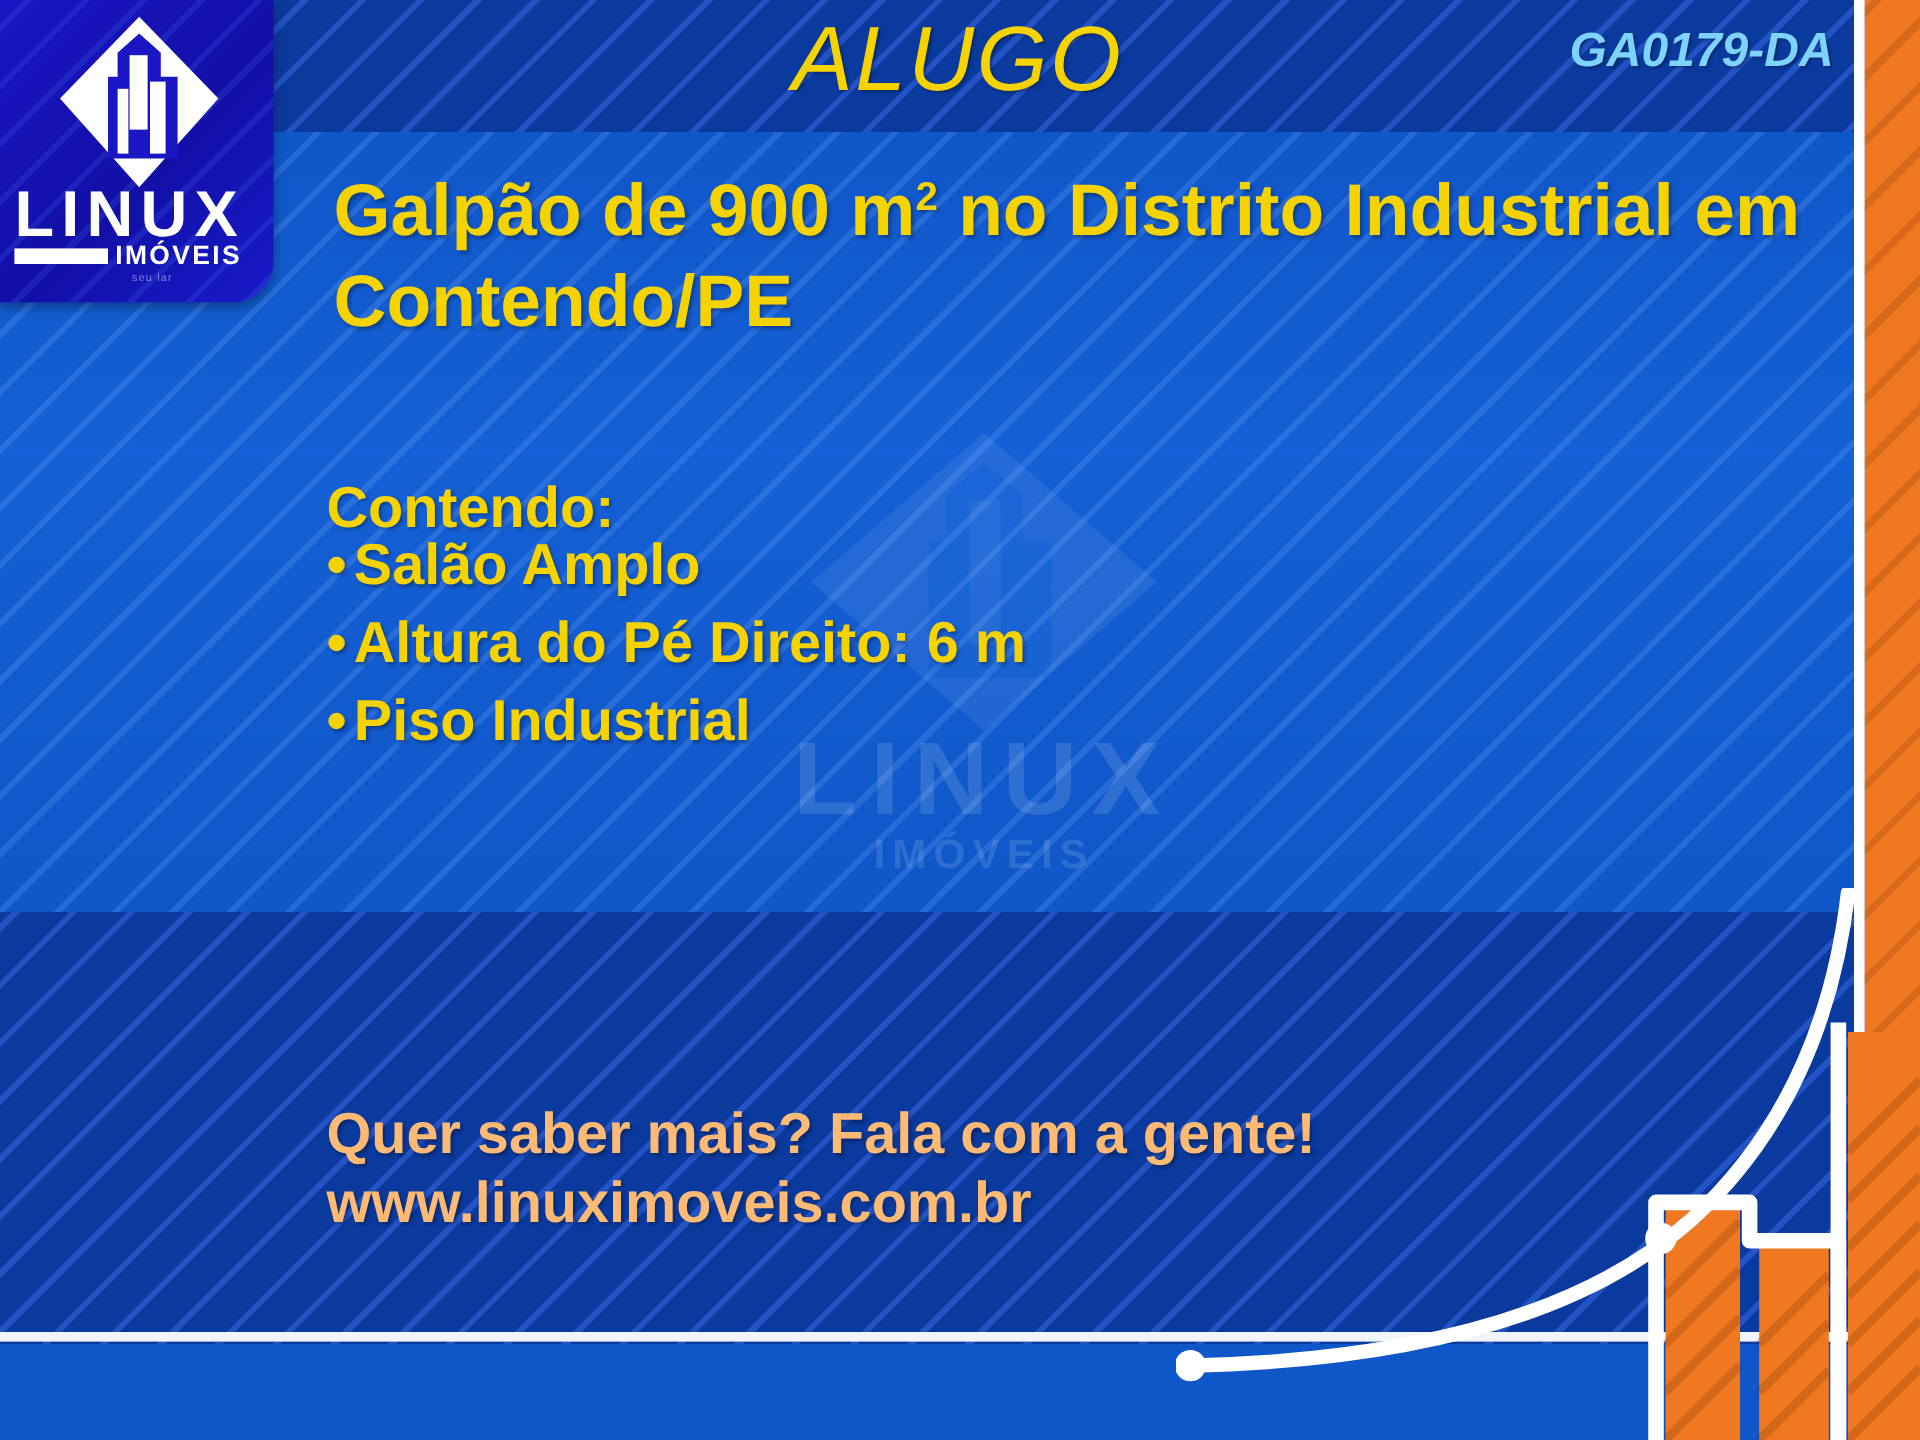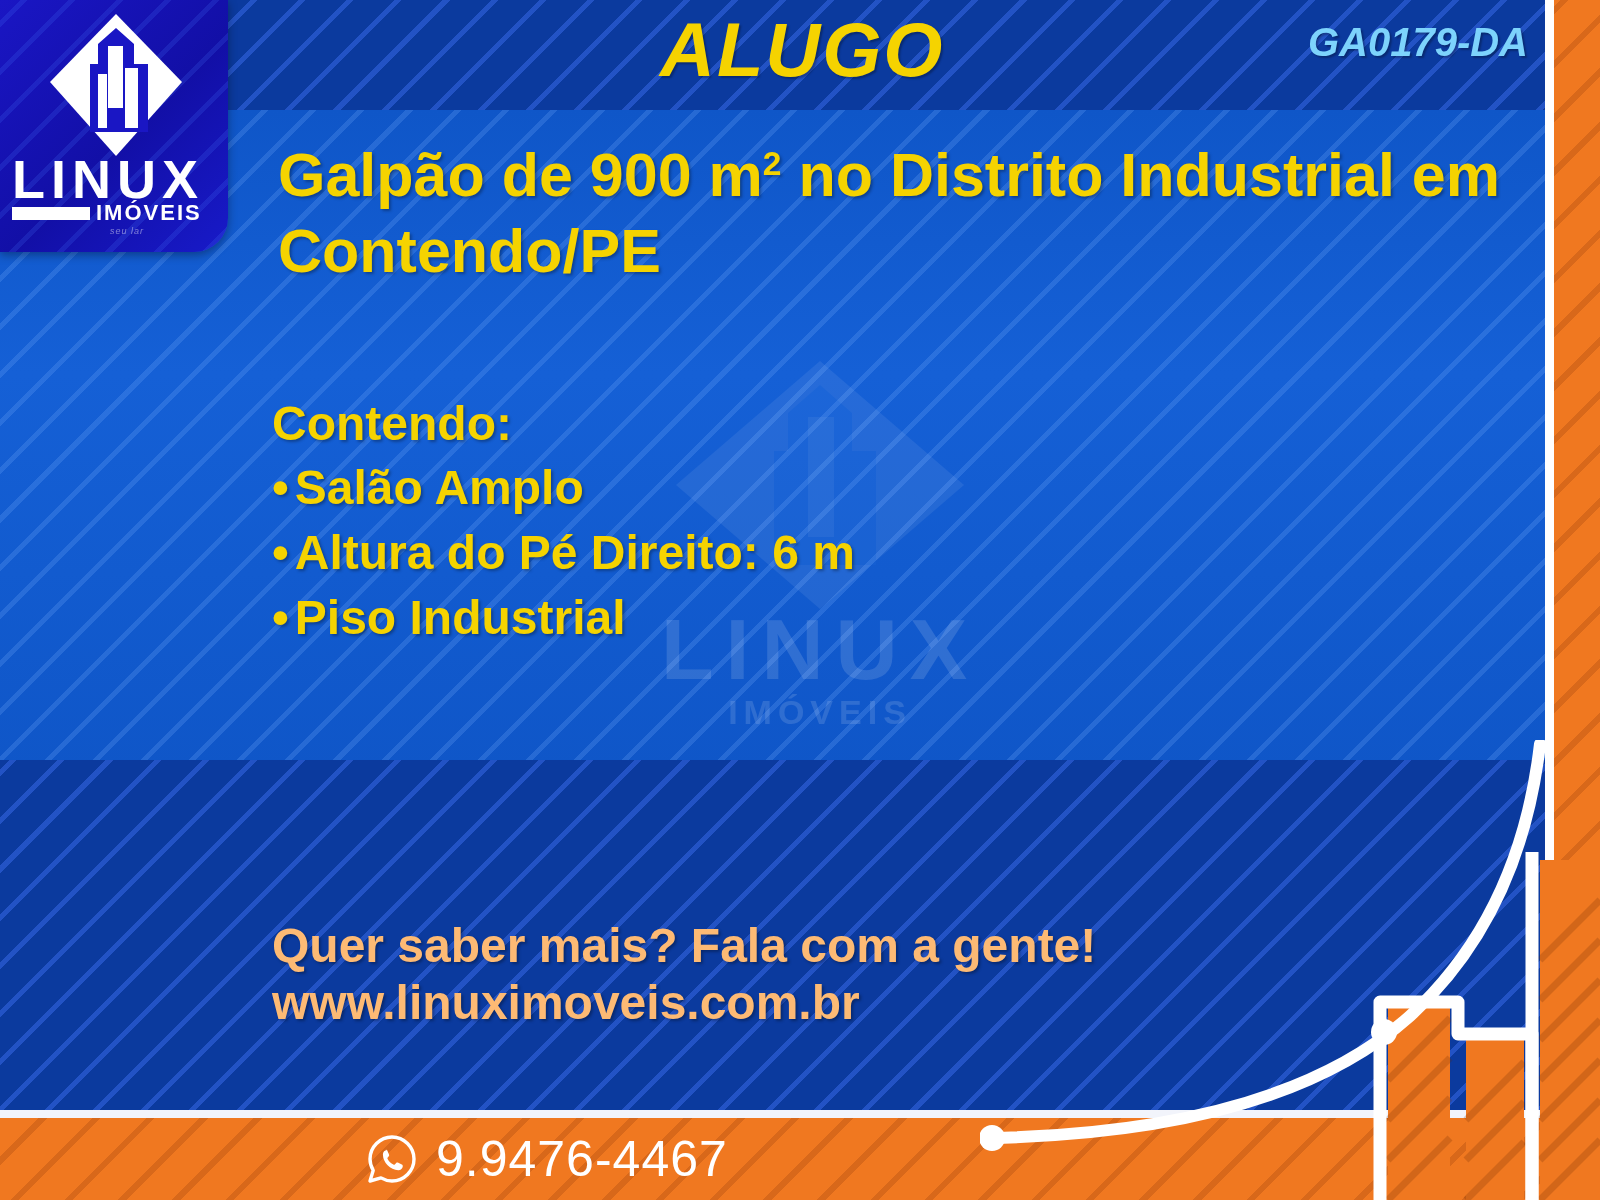--- a/index.html
+++ b/index.html
@@ -159,21 +159,20 @@
     font-weight: 600;
     letter-spacing: 2px;
     line-height: 1;
   }
   .logo-tagline {
     position: absolute;
     left: 110px; top: 226px;
     color: rgba(255,255,255,0.45);
     font-size: 9px;
     letter-spacing: 1px;
-    font-style: italic;
   }
 
   
   .watermark {
     position: absolute;
     left: 560px; top: 355px;
     width: 520px; height: 400px;
     opacity: 0.13;
     z-index: 1;
     pointer-events: none;
@@ -198,21 +197,21 @@
     margin-top: 2px;
   }
 
   
   .alugo {
     position: absolute;
     left: 660px; top: 12px;
     z-index: 10;
     color: #f5d300;
     font-size: 76px;
-    font-weight: 700;
+    font-weight: 400;
     font-style: italic;
     letter-spacing: 2px;
     line-height: 1;
     text-shadow: 2px 2px 2px rgba(0,0,0,0.28);
   }
   .ref-code {
     position: absolute;
     right: 72px; top: 22px;
     z-index: 10;
     color: #7dd3fc;
@@ -247,21 +246,21 @@
     position: absolute;
     left: 272px; top: 400px;
     width: 1150px;
     z-index: 10;
     color: #f5d300;
     font-size: 48px;
     font-weight: 700;
     line-height: 1.0;
     text-shadow: 2px 2px 3px rgba(0,0,0,0.3);
   }
-  .contendo-label { margin-bottom: 16px; }
+  .contendo-label { }
   .feature-item { margin-bottom: 17px; white-space: nowrap; }
   .bullet-dot { margin-right: 6px; }
 
   
   .cta-block {
     position: absolute;
     left: 272px; top: 918px;
     z-index: 10;
     color: #fdba74;
     font-size: 48px;
@@ -388,28 +387,14 @@
     <circle cx="12" cy="398" r="13" fill="#ffffff"></circle>
     <circle cx="404" cy="292" r="13" fill="#ffffff"></circle>
   </svg>
 
   <div class="right-rail-sep"></div>
   <div class="right-rail">
     <div class="stripes orange"></div>
   </div>
 
   <div class="contact-bar-rule"></div>
-  <div class="contact-bar">
-    <div class="stripes orange"></div>
-    <div class="contact-inner">
-      <svg class="wa-icon" viewBox="0 0 52 52">
-        <path d="M26 4 C14 4 4 14 4 26 c0 4.2 1.2 8.1 3.2 11.4 L4 48 l11-3.1 C18.2 46.8 22 48 26 48
-                 c12 0 22-10 22-22 S38 4 26 4 Z" fill="none" stroke="#ffffff" stroke-width="3.4" stroke-linejoin="round"></path>
-        <path d="M19.5 16.5 c0.9 0 1.4 0.2 1.8 1.1 l1.7 4 c0.3 0.7 0.2 1.2-0.2 1.7 l-1.1 1.3
-                 c-0.4 0.5-0.4 0.9-0.1 1.4 1.3 2.4 3.3 4.4 5.8 5.6 0.6 0.3 1 0.2 1.4-0.2 l1.4-1.5
-                 c0.5-0.5 1-0.6 1.6-0.3 l4 1.9 c0.8 0.4 1 0.9 1 1.7 -0.1 2.3-2 4-4.5 4
-                 -7.9 0-15.4-7.6-15.4-15.6 0-2.5 1.8-4.4 4-4.5 Z" fill="#ffffff"></path>
-      </svg>
-      <div class="phone">9.9476-4467</div>
-    </div>
-  </div>
 
 </div>
 
 </body></html>

